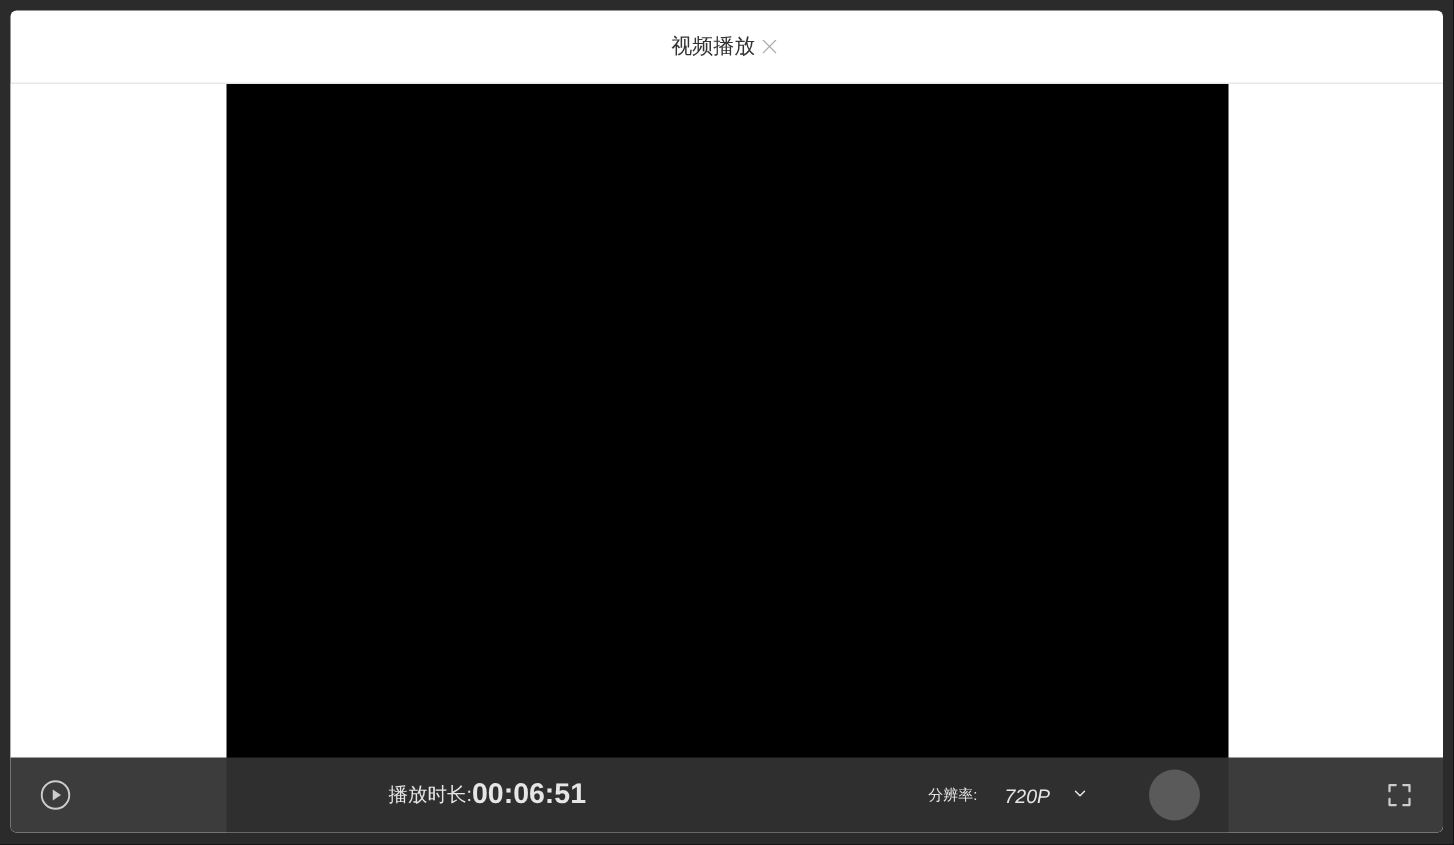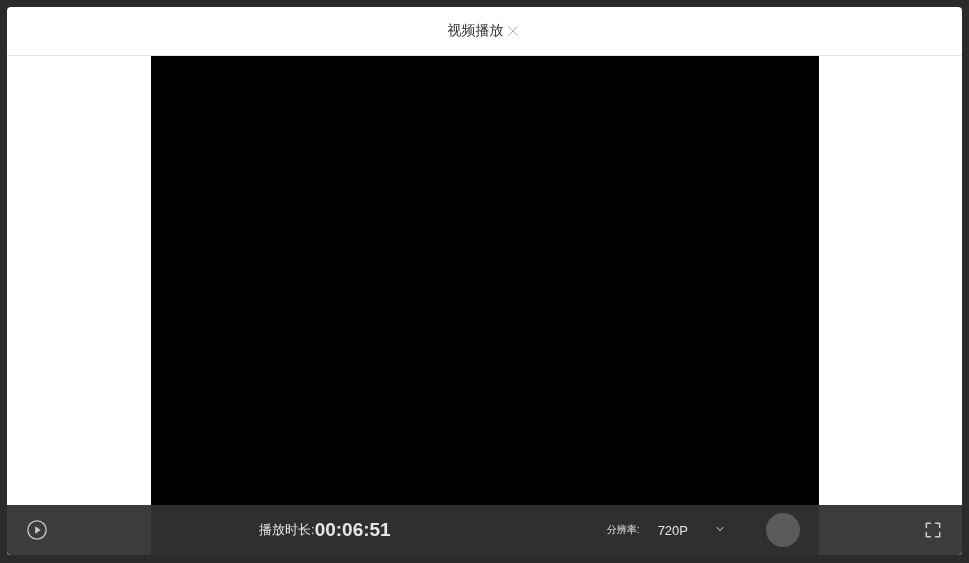--- a/index.html
+++ b/index.html
@@ -87,22 +87,23 @@
       margin-left: auto;
       display: flex;
       align-items: center;
       gap: 18px;
       color: #e6e6e6;
     }
     .res-label { font-size: 10px; }
     .res-select {
       display: flex;
       align-items: flex-start;
-      gap: 26px;
+      gap: 14px;
       cursor: pointer;
+      font-style: italic;
     }
     .res-value { font-size: 13px; }
     .res-select svg { width: 12px; height: 12px; }
 
     .round-btn {
       width: 34px; height: 34px;
       border-radius: 50%;
       background: #5a5a5a;
       margin-left: 22px;
       cursor: pointer;

